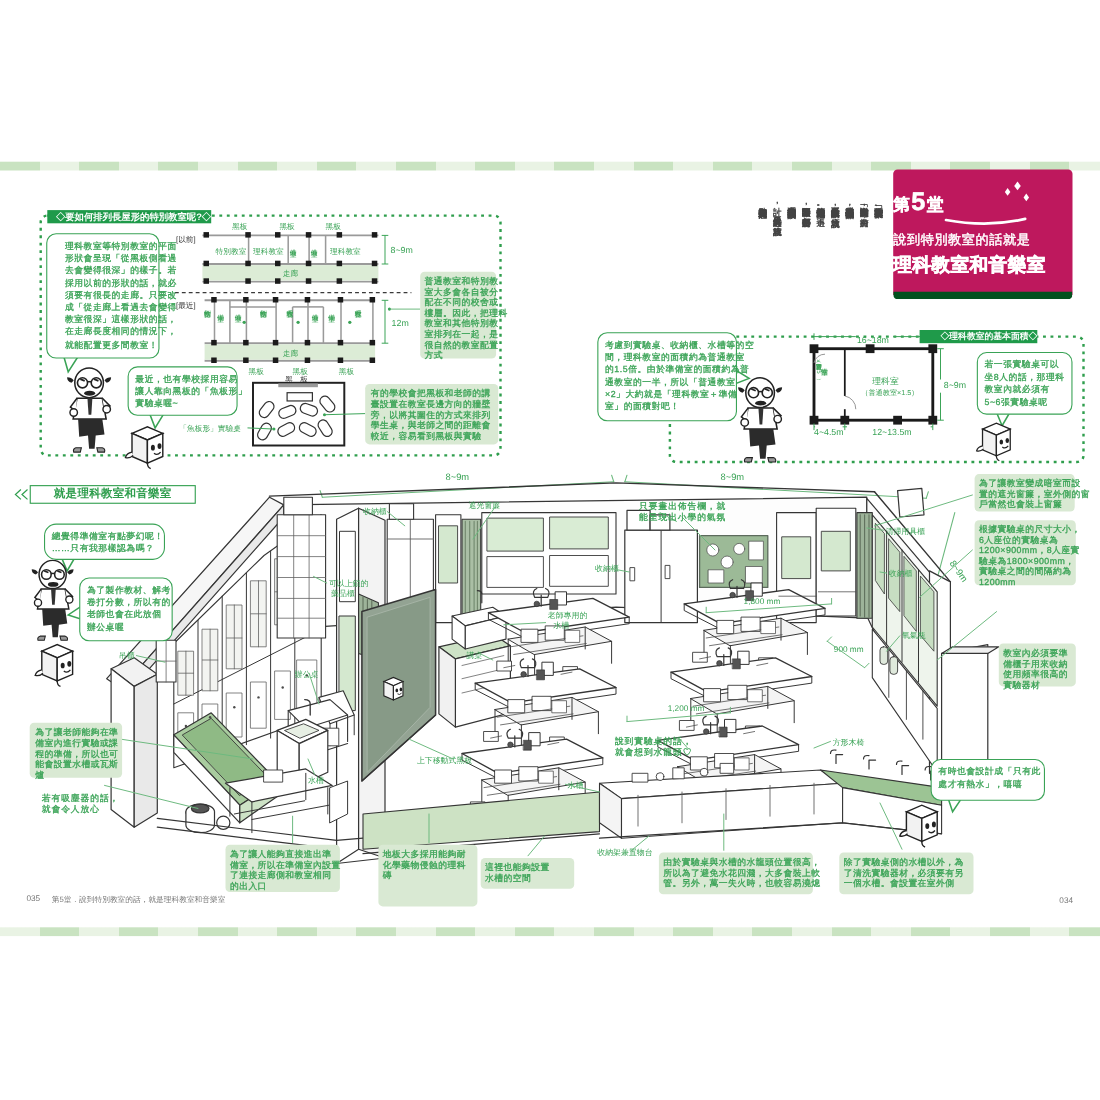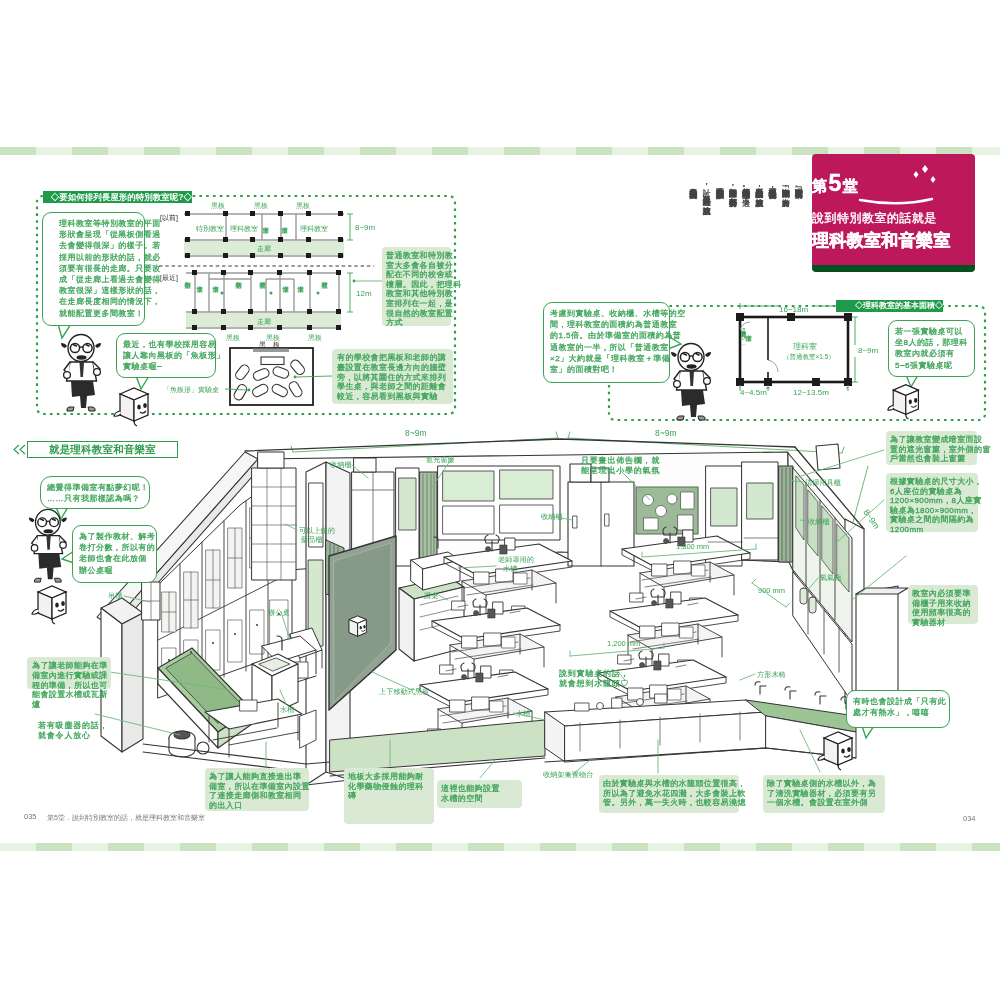--- a/index.html
+++ b/index.html
@@ -760,21 +760,21 @@
 <div class="abs bubble" style="left:543px;top:302px;width:127px;height:81px;">考慮到實驗桌、收納櫃、水槽等的空<br>間，理科教室的面積約為普通教室<br>的1.5倍。由於準備室的面積約為普<br>通教室的一半，所以「普通教室<br>×2」大約就是「理科教室＋準備<br>室」的面積對吧！</div>
 
 <div class="abs bubble" style="left:888px;top:320px;width:87px;height:57px;">若一張實驗桌可以<br>坐8人的話，那理科<br>教室內就必須有<br>5~6張實驗桌呢</div>
 
 <div class="abs" style="left:27px;top:441px;width:151px;height:17px;background:#fff;border:1.6px solid #2f9e4d;color:#2f9e4d;font-weight:bold;font-size:10.5px;text-align:center;line-height:14px;letter-spacing:.02em">就是理科教室和音樂室</div>
 
 <div class="abs bubble" style="left:40px;top:476px;width:110px;height:33px;border-radius:11px;">總覺得準備室有點夢幻呢！<br>……只有我那樣認為嗎？</div>
 
 <div class="abs bubble" style="left:72px;top:525px;width:85px;height:58px;">為了製作教材、解考<br>卷打分數，所以有的<br>老師也會在此放個<br>辦公桌喔</div>
 
-<div class="abs notebox" style="left:27px;top:657px;width:84px;height:32px;font-size:8px;letter-spacing:.05em;line-height:9.8px">為了讓老師能夠在準<br>備室內進行實驗或課<br>程的準備，所以也可<br>能會設置水槽或瓦斯<br>爐</div>
+<div class="abs notebox" style="left:27px;top:657px;width:84px;height:50px;font-size:8px;letter-spacing:.05em;line-height:9.8px">為了讓老師能夠在準<br>備室內進行實驗或課<br>程的準備，所以也可<br>能會設置水槽或瓦斯<br>爐</div>
 
 <div class="abs gtxt" style="left:38px;top:721px;width:70px;">若有吸塵器的話，<br>就會令人放心</div>
 
 <div class="abs notebox" style="left:332px;top:349px;width:121px;height:55px;font-size:8px;letter-spacing:.05em;line-height:9.8px">有的學校會把黑板和老師的講<br>臺設置在教室長邊方向的牆壁<br>旁，以將其圍住的方式來排列<br>學生桌，與老師之間的距離會<br>較近，容易看到黑板與實驗</div>
 
 <div class="abs nb2" style="left:382px;top:247px;width:69px;height:79px;">普通教室和特別教<br>室大多會各自被分<br>配在不同的校舍或<br>樓層。因此，把理科<br>教室和其他特別教<br>室排列在一起，是<br>很自然的教室配置<br>方式</div>
 
 <div class="abs nb2" style="left:886px;top:431px;width:91px;height:34px;">為了讓教室變成暗室而設<br>置的遮光窗簾，室外側的窗<br>戶當然也會裝上窗簾</div>
 
 <div class="abs nb2" style="left:886px;top:473px;width:92px;height:59px;">根據實驗桌的尺寸大小，<br>6人座位的實驗桌為<br>1200×900mm，8人座實<br>驗桌為1800×900mm，<br>實驗桌之間的間隔約為<br>1200mm</div>

